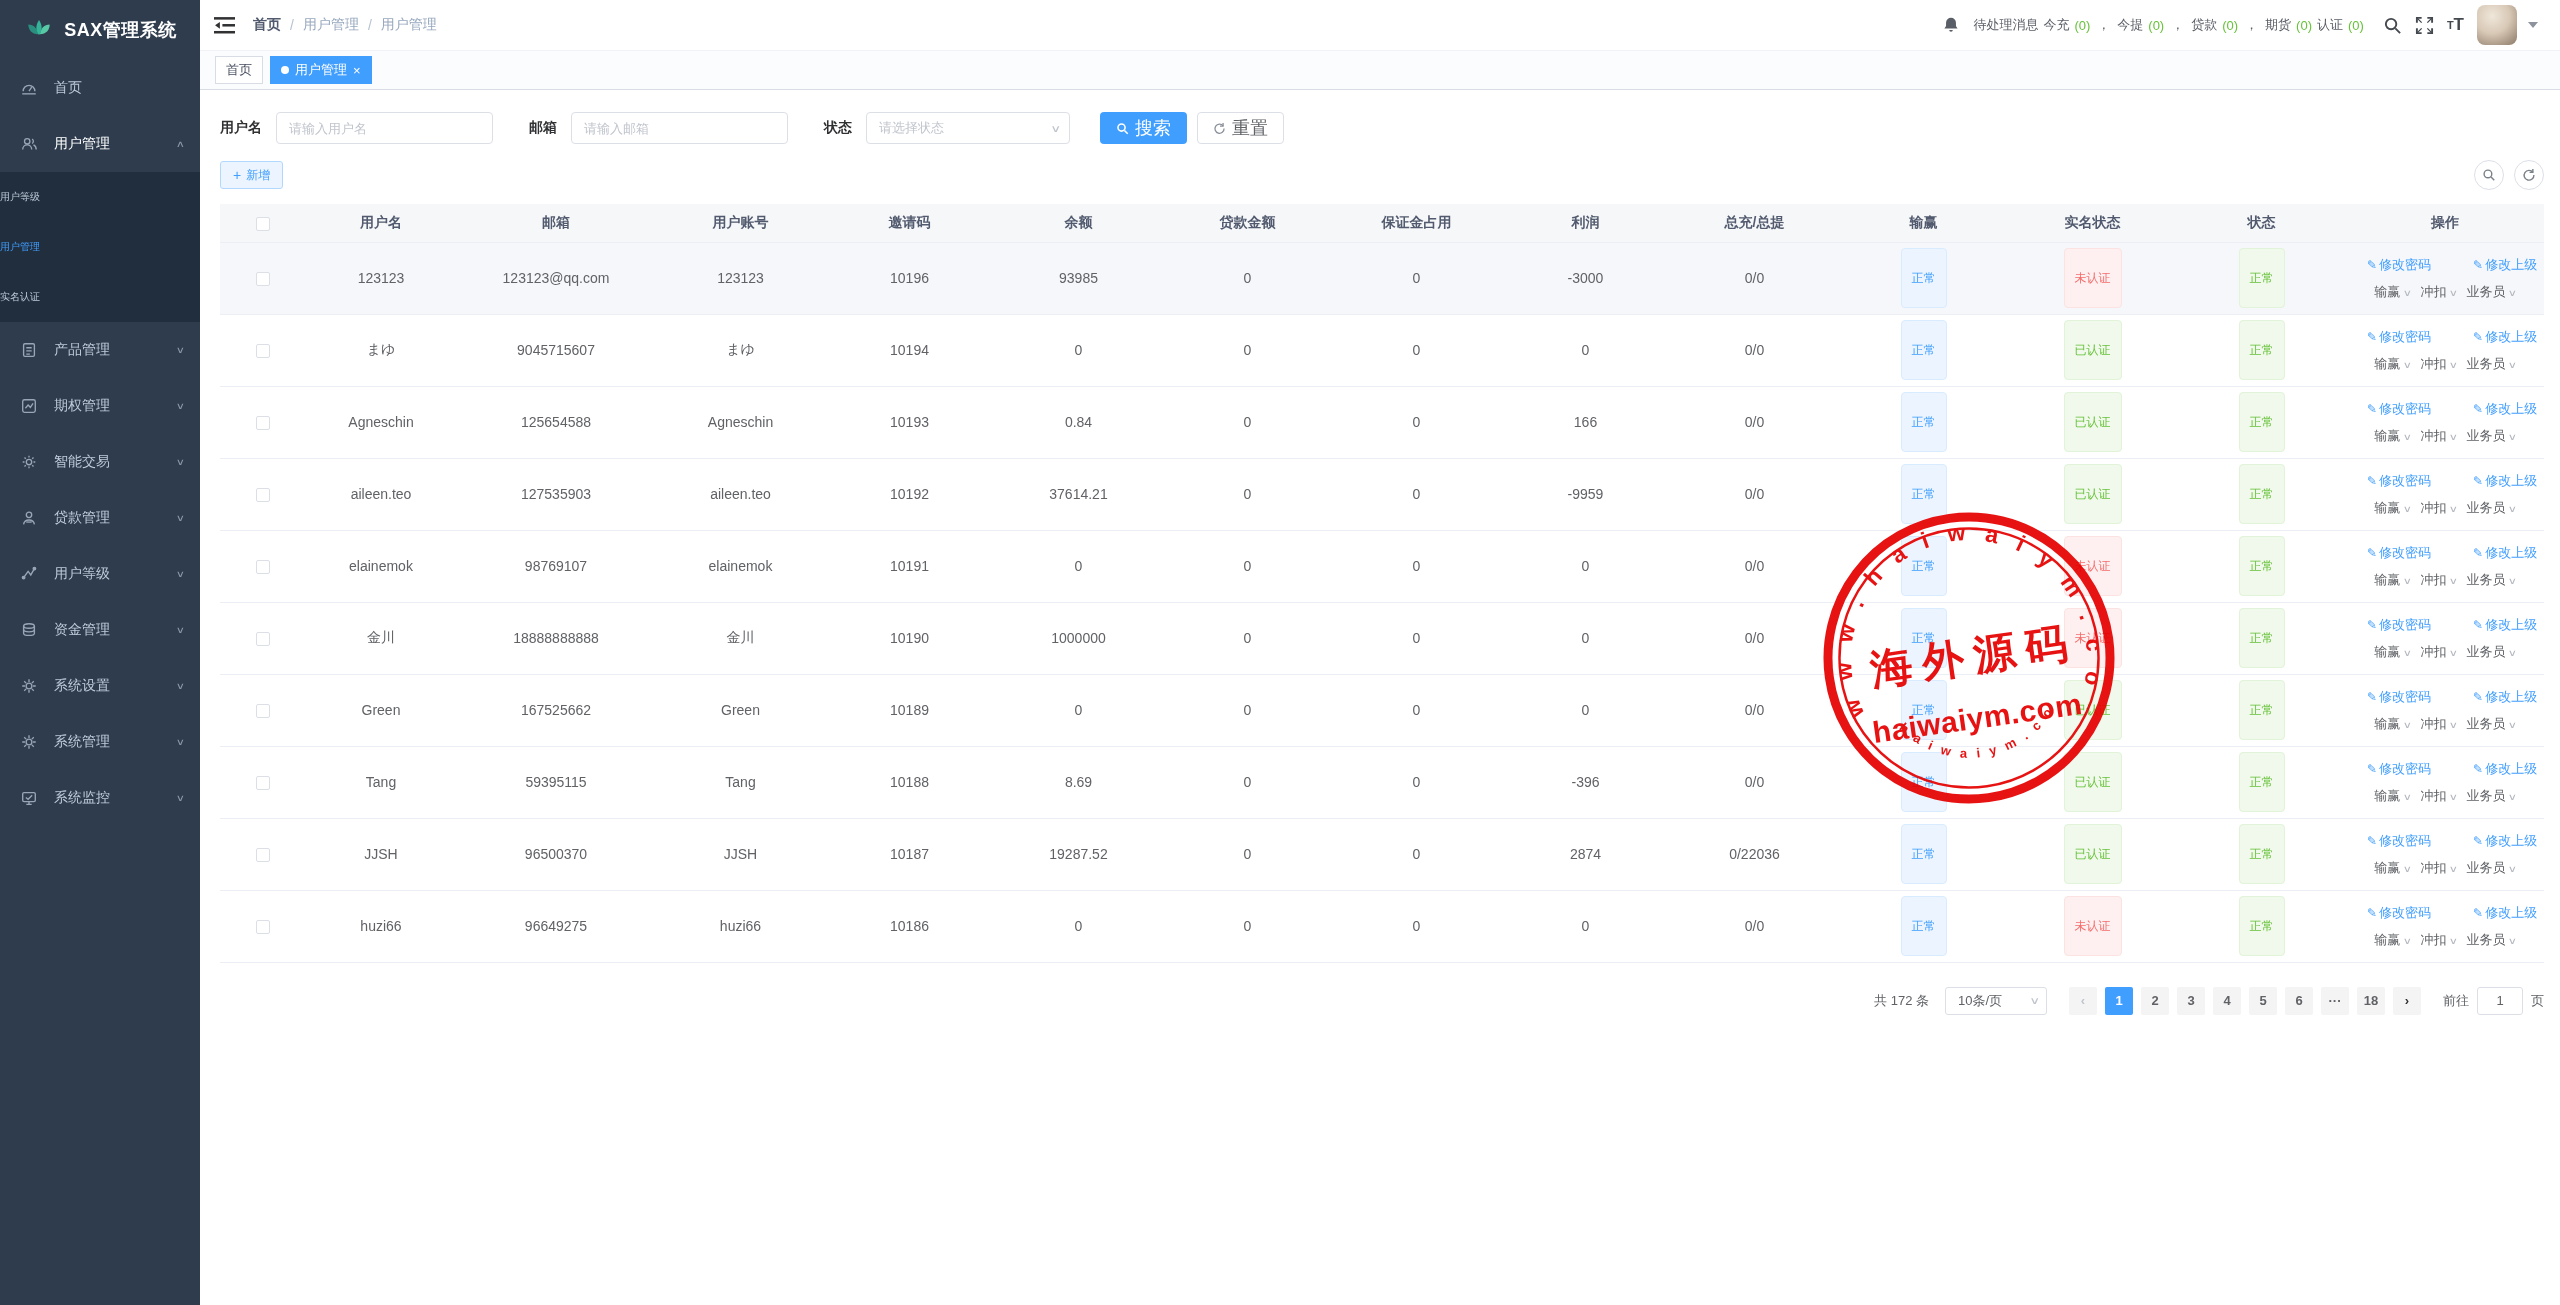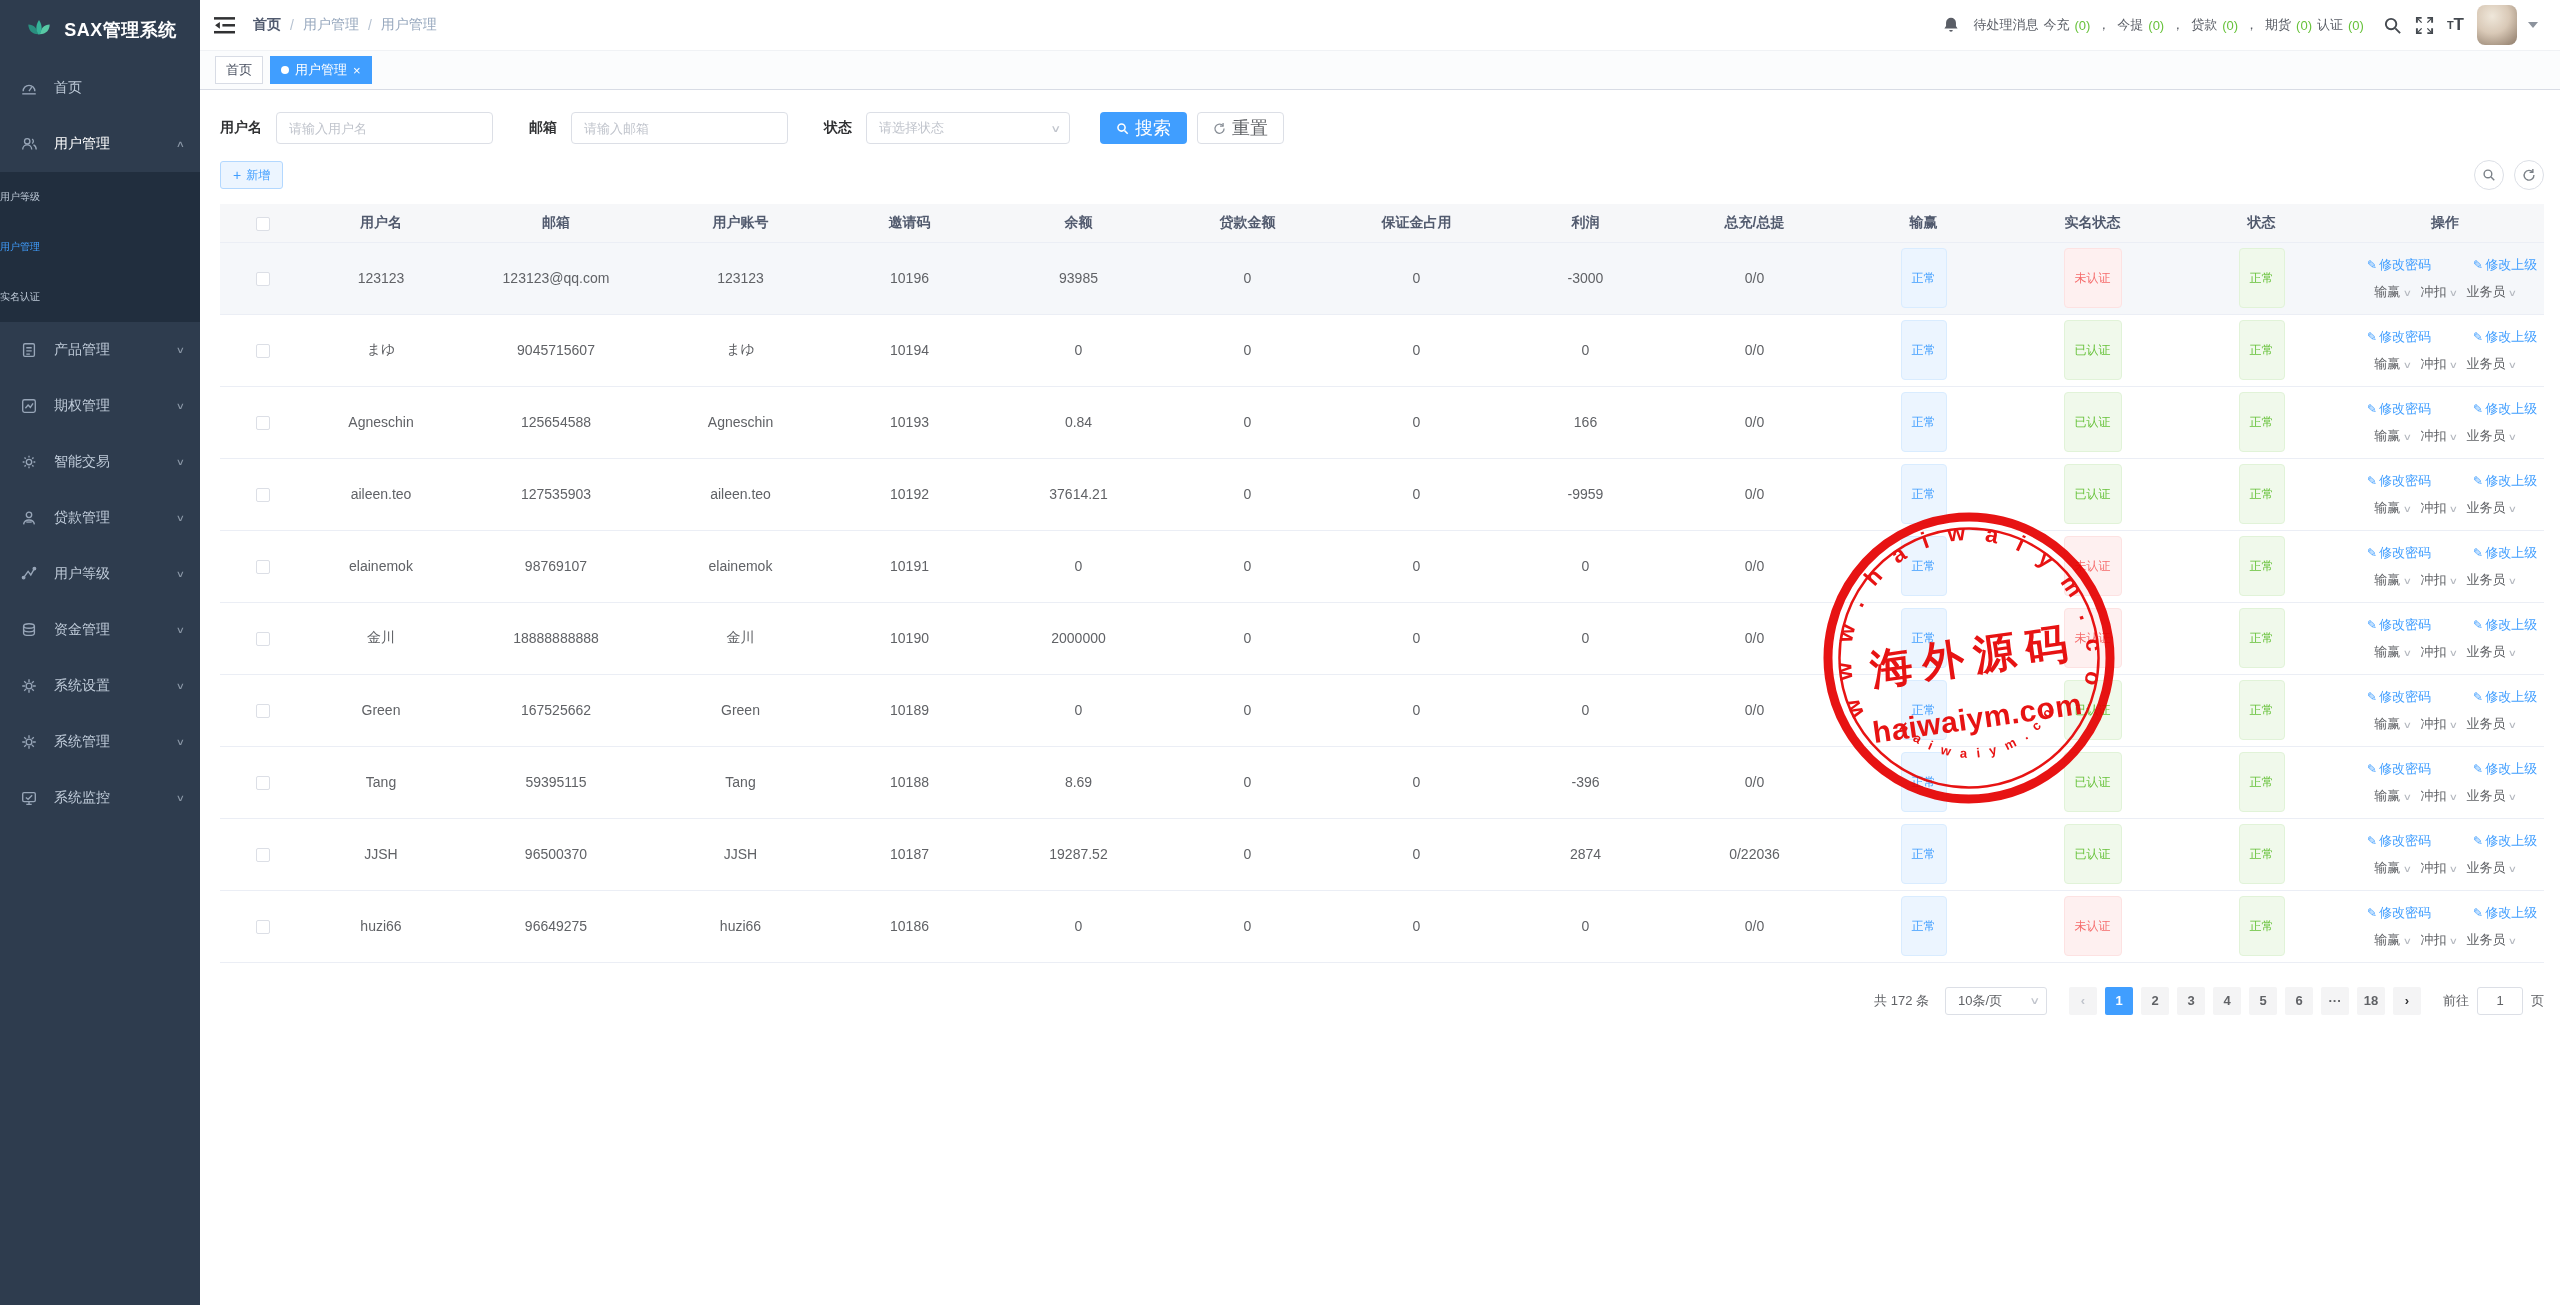--- a/index.html
+++ b/index.html
@@ -523,21 +523,21 @@
                 <div class="op-line1"><a class="op-link"><span class="pencil">✎</span>修改密码</a><a class="op-link"><span class="pencil">✎</span>修改上级</a><a class="op-link"><span class="xmark">×</span>冻结</a></div>
                 <div class="op-line2"><span class="op-dd">输赢 <i class="dd-arrow">∨</i></span><span class="op-dd">冲扣 <i class="dd-arrow">∨</i></span><span class="op-dd">业务员 <i class="dd-arrow">∨</i></span></div>
               </td>
             </tr>
             <tr>
               <td><span class="cb"></span></td>
               <td>金川</td>
               <td>18888888888</td>
               <td>金川</td>
               <td>10190</td>
-              <td>2000000</td>
+              <td>1000000</td>
               <td>0</td>
               <td>0</td>
               <td>0</td>
               <td>0/0</td>
               <td><span class="badge badge-primary">正常</span></td>
               <td><span class="badge badge-danger">未认证</span></td>
               <td><span class="badge badge-success">正常</span></td>
               <td class="op">
                 <div class="op-line1"><a class="op-link"><span class="pencil">✎</span>修改密码</a><a class="op-link"><span class="pencil">✎</span>修改上级</a><a class="op-link"><span class="xmark">×</span>冻结</a></div>
                 <div class="op-line2"><span class="op-dd">输赢 <i class="dd-arrow">∨</i></span><span class="op-dd">冲扣 <i class="dd-arrow">∨</i></span><span class="op-dd">业务员 <i class="dd-arrow">∨</i></span></div>

